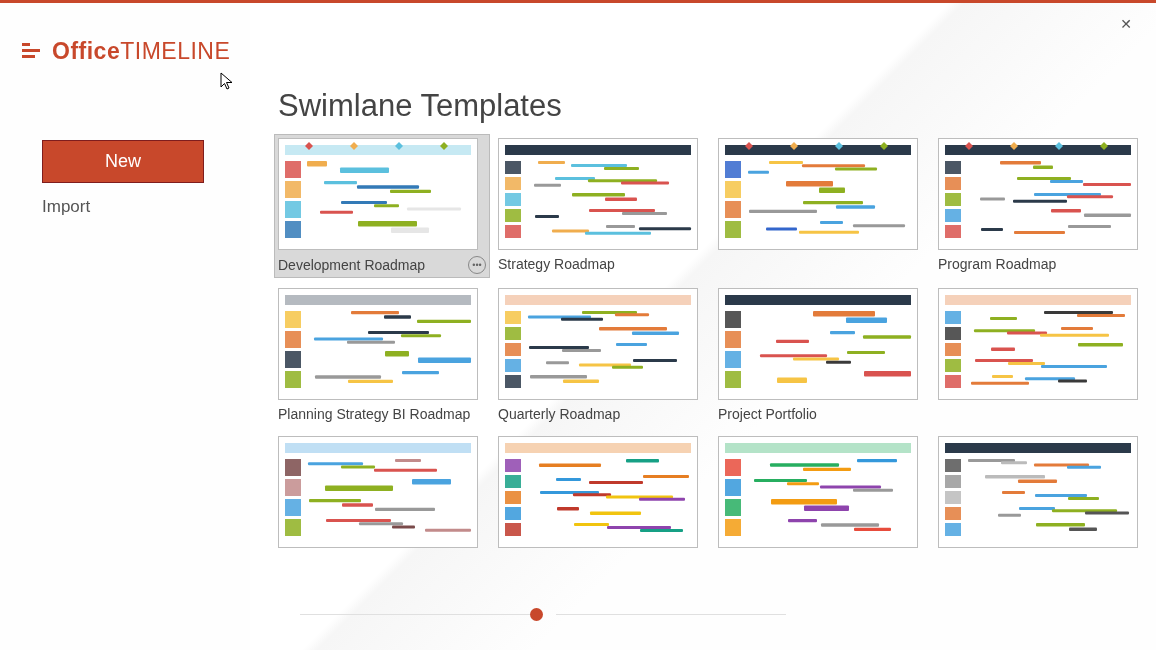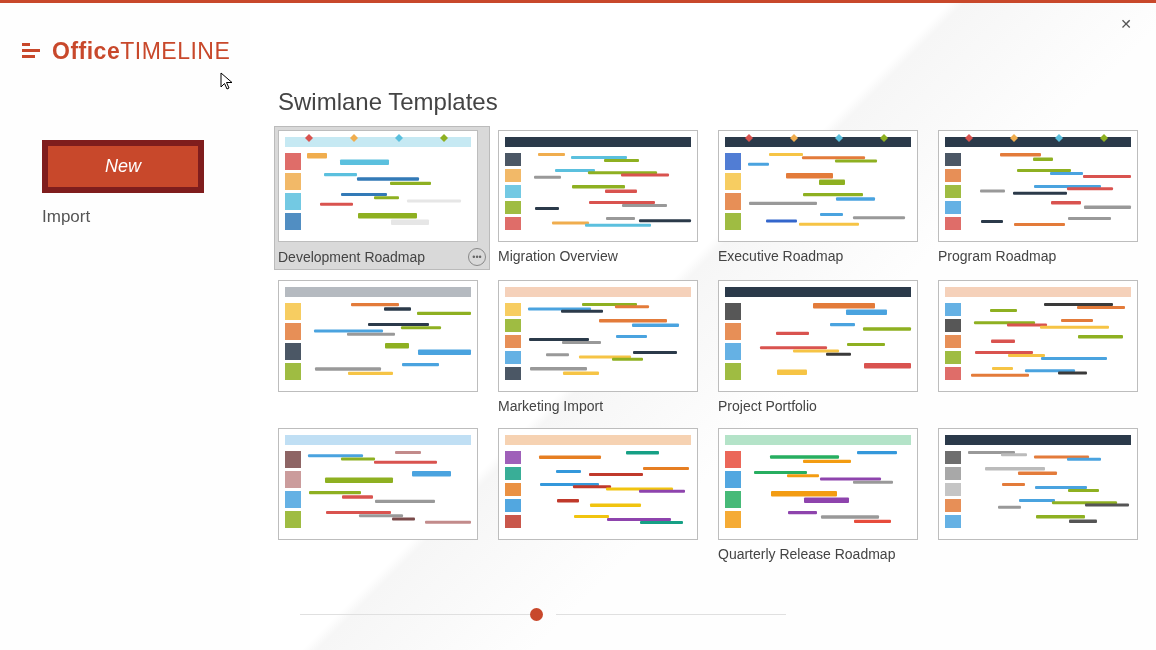--- a/index.html
+++ b/index.html
@@ -48,38 +48,37 @@
     width: 162px;
   }
   .btn-new {
     background: #c8482b;
     color: #fff;
     font-size: 18px;
     font-weight: 400;
     text-align: center;
     padding: 10px 0;
     cursor: pointer;
-    border: 6px solid #7f1d1d;
-    font-style: italic;
+    border: 1px solid #7f1d1d;
   }
   .btn-import {
     color: #555;
     font-size: 17px;
     text-align: left;
     padding: 14px 0 0 0;
     cursor: pointer;
   }
   .main {
     position: absolute;
     top: 88px;
     left: 278px;
     width: 870px;
   }
   .page-title {
-    font-size: 24px;
+    font-size: 31px;
     font-weight: 300;
     color: #444;
     margin-bottom: 14px;
   }
   .grid {
     display: grid;
     grid-template-columns: repeat(4, 208px);
     column-gap: 12px;
     row-gap: 14px;
     margin-top: 8px;
@@ -243,21 +242,21 @@
             <rect x="90" y="70" width="66" height="3" fill="#d9534f" rx="1"></rect>
             <rect x="123" y="73" width="45" height="3" fill="#999" rx="1"></rect>
             <rect x="36" y="76" width="24" height="3" fill="#2b3a4a" rx="1"></rect>
             <rect x="6" y="86" width="16" height="13" fill="#d9534f" opacity="0.85"></rect>
             <rect x="107" y="86" width="29" height="3" fill="#999" rx="1"></rect>
             <rect x="140" y="88.25" width="52" height="3" fill="#2b3a4a" rx="1"></rect>
             <rect x="53" y="90.5" width="37" height="3" fill="#f0ad4e" rx="1"></rect>
             <rect x="86" y="92.75" width="66" height="3" fill="#5bc0de" rx="1"></rect>
           </svg></div>
         <div class="tile-label-row">
-          <div class="tile-label">Migration Overview</div>
+          <div class="tile-label">Strategy Roadmap</div>
         </div>
       </div>
       <div class="tile">
         <div class="thumb"><svg width="198" height="110" viewBox="0 0 198 110">
             <rect x="6" y="6" width="186" height="10" fill="#e37b3a" opacity="0.35"></rect>
             <rect x="6" y="6" width="186" height="10" fill="#2b3a4a"></rect>
             <path d="M30 3 L34 7 L30 11 L26 7 Z" fill="#d9534f"></path>
             <path d="M75 3 L79 7 L75 11 L71 7 Z" fill="#f0ad4e"></path>
             <path d="M120 3 L124 7 L120 11 L116 7 Z" fill="#5bc0de"></path>
             <path d="M165 3 L169 7 L165 11 L161 7 Z" fill="#8eb021"></path>
@@ -272,23 +271,20 @@
             <rect x="6" y="62" width="16" height="17" fill="#e37b3a" opacity="0.85"></rect>
             <rect x="84" y="62" width="60" height="3.333333333333333" fill="#8eb021" rx="1"></rect>
             <rect x="117" y="66.33333333333333" width="39" height="3.333333333333333" fill="#4aa3df" rx="1"></rect>
             <rect x="30" y="70.66666666666667" width="68" height="3.333333333333333" fill="#999" rx="1"></rect>
             <rect x="6" y="82" width="16" height="17" fill="#8eb021" opacity="0.85"></rect>
             <rect x="101" y="82" width="23" height="3" fill="#4aa3df" rx="1"></rect>
             <rect x="134" y="85.25" width="52" height="3" fill="#999" rx="1"></rect>
             <rect x="47" y="88.5" width="31" height="3" fill="#3366cc" rx="1"></rect>
             <rect x="80" y="91.75" width="60" height="3" fill="#f6c445" rx="1"></rect>
           </svg></div>
-        <div class="tile-label-row">
-          <div class="tile-label">Executive Roadmap</div>
-        </div>
       </div>
       <div class="tile">
         <div class="thumb"><svg width="198" height="110" viewBox="0 0 198 110">
             <rect x="6" y="6" width="186" height="10" fill="#8eb021" opacity="0.35"></rect>
             <rect x="6" y="6" width="186" height="10" fill="#2b3a4a"></rect>
             <path d="M30 3 L34 7 L30 11 L26 7 Z" fill="#d9534f"></path>
             <path d="M75 3 L79 7 L75 11 L71 7 Z" fill="#f0ad4e"></path>
             <path d="M120 3 L124 7 L120 11 L116 7 Z" fill="#5bc0de"></path>
             <path d="M165 3 L169 7 L165 11 L161 7 Z" fill="#8eb021"></path>
             <rect x="6" y="22" width="16" height="13" fill="#2b3a4a" opacity="0.85"></rect>
@@ -328,20 +324,23 @@
             <rect x="35" y="48.5" width="69" height="3" fill="#4aa3df" rx="1"></rect>
             <rect x="68" y="51.75" width="48" height="3" fill="#999" rx="1"></rect>
             <rect x="6" y="62" width="16" height="17" fill="#2b3a4a" opacity="0.85"></rect>
             <rect x="106" y="62" width="24" height="5.5" fill="#8eb021" rx="1"></rect>
             <rect x="139" y="68.5" width="53" height="5.5" fill="#4aa3df" rx="1"></rect>
             <rect x="6" y="82" width="16" height="17" fill="#8eb021" opacity="0.85"></rect>
             <rect x="123" y="82" width="37" height="3.333333333333333" fill="#4aa3df" rx="1"></rect>
             <rect x="36" y="86.33333333333333" width="66" height="3.333333333333333" fill="#999" rx="1"></rect>
             <rect x="69" y="90.66666666666667" width="45" height="3.333333333333333" fill="#f6c445" rx="1"></rect>
           </svg></div>
+        <div class="tile-label-row">
+          <div class="tile-label">Planning Strategy BI Roadmap</div>
+        </div>
       </div>
       <div class="tile">
         <div class="thumb"><svg width="198" height="110" viewBox="0 0 198 110">
             <rect x="6" y="6" width="186" height="10" fill="#e37b3a" opacity="0.35"></rect>
             <rect x="6" y="22" width="16" height="13" fill="#f6c445" opacity="0.85"></rect>
             <rect x="83" y="22" width="55" height="3" fill="#8eb021" rx="1"></rect>
             <rect x="116" y="24.25" width="34" height="3" fill="#e37b3a" rx="1"></rect>
             <rect x="29" y="26.5" width="63" height="3" fill="#4aa3df" rx="1"></rect>
             <rect x="62" y="28.75" width="42" height="3" fill="#2b3a4a" rx="1"></rect>
             <rect x="6" y="38" width="16" height="13" fill="#8eb021" opacity="0.85"></rect>
@@ -354,21 +353,21 @@
             <rect x="6" y="70" width="16" height="13" fill="#4aa3df" opacity="0.85"></rect>
             <rect x="134" y="70" width="44" height="3" fill="#2b3a4a" rx="1"></rect>
             <rect x="47" y="72.25" width="23" height="3" fill="#999" rx="1"></rect>
             <rect x="80" y="74.5" width="52" height="3" fill="#f6c445" rx="1"></rect>
             <rect x="113" y="76.75" width="31" height="3" fill="#8eb021" rx="1"></rect>
             <rect x="6" y="86" width="16" height="13" fill="#2b3a4a" opacity="0.85"></rect>
             <rect x="31" y="86" width="57" height="3.5" fill="#999" rx="1"></rect>
             <rect x="64" y="90.5" width="36" height="3.5" fill="#f6c445" rx="1"></rect>
           </svg></div>
         <div class="tile-label-row">
-          <div class="tile-label">Marketing Import</div>
+          <div class="tile-label">Quarterly Roadmap</div>
         </div>
       </div>
       <div class="tile">
         <div class="thumb"><svg width="198" height="110" viewBox="0 0 198 110">
             <rect x="6" y="6" width="186" height="10" fill="#4aa3df" opacity="0.35"></rect>
             <rect x="6" y="6" width="186" height="10" fill="#2b3a4a"></rect>
             <rect x="6" y="22" width="16" height="17" fill="#3a3a3a" opacity="0.85"></rect>
             <rect x="94" y="22" width="62" height="5.5" fill="#e37b3a" rx="1"></rect>
             <rect x="127" y="28.5" width="41" height="5.5" fill="#4aa3df" rx="1"></rect>
             <rect x="6" y="42" width="16" height="17" fill="#e37b3a" opacity="0.85"></rect>
@@ -473,23 +472,20 @@
             <rect x="101" y="48.5" width="61" height="3" fill="#8e44ad" rx="1"></rect>
             <rect x="134" y="51.75" width="40" height="3" fill="#999" rx="1"></rect>
             <rect x="6" y="62" width="16" height="17" fill="#27ae60" opacity="0.85"></rect>
             <rect x="52" y="62" width="66" height="5.5" fill="#f39c12" rx="1"></rect>
             <rect x="85" y="68.5" width="45" height="5.5" fill="#8e44ad" rx="1"></rect>
             <rect x="6" y="82" width="16" height="17" fill="#f39c12" opacity="0.85"></rect>
             <rect x="69" y="82" width="29" height="3.333333333333333" fill="#8e44ad" rx="1"></rect>
             <rect x="102" y="86.33333333333333" width="58" height="3.333333333333333" fill="#999" rx="1"></rect>
             <rect x="135" y="90.66666666666667" width="37" height="3.333333333333333" fill="#e74c3c" rx="1"></rect>
           </svg></div>
-        <div class="tile-label-row">
-          <div class="tile-label">Quarterly Release Roadmap</div>
-        </div>
       </div>
       <div class="tile">
         <div class="thumb"><svg width="198" height="110" viewBox="0 0 198 110">
             <rect x="6" y="6" width="186" height="10" fill="#bbb" opacity="0.35"></rect>
             <rect x="6" y="6" width="186" height="10" fill="#2b3a4a"></rect>
             <rect x="6" y="22" width="16" height="13" fill="#555" opacity="0.85"></rect>
             <rect x="29" y="22" width="47" height="3" fill="#999" rx="1"></rect>
             <rect x="62" y="24.25" width="26" height="3" fill="#bbb" rx="1"></rect>
             <rect x="95" y="26.5" width="55" height="3" fill="#e37b3a" rx="1"></rect>
             <rect x="128" y="28.75" width="34" height="3" fill="#4aa3df" rx="1"></rect>

